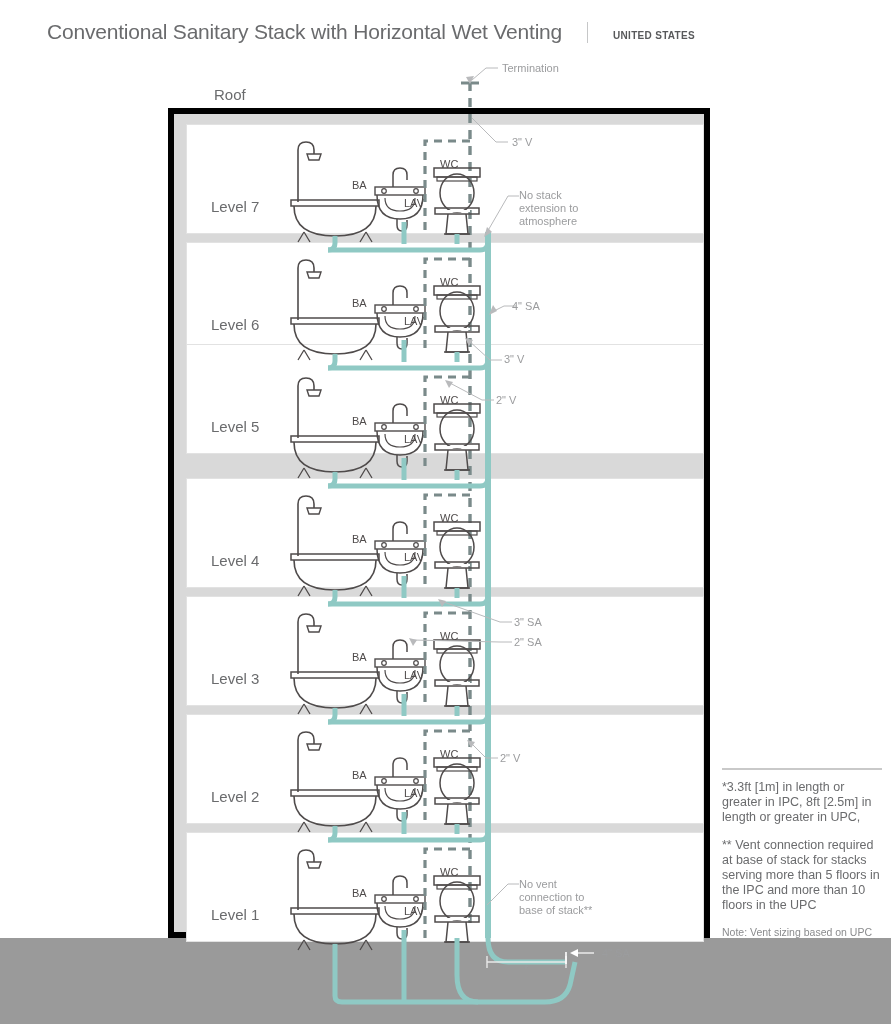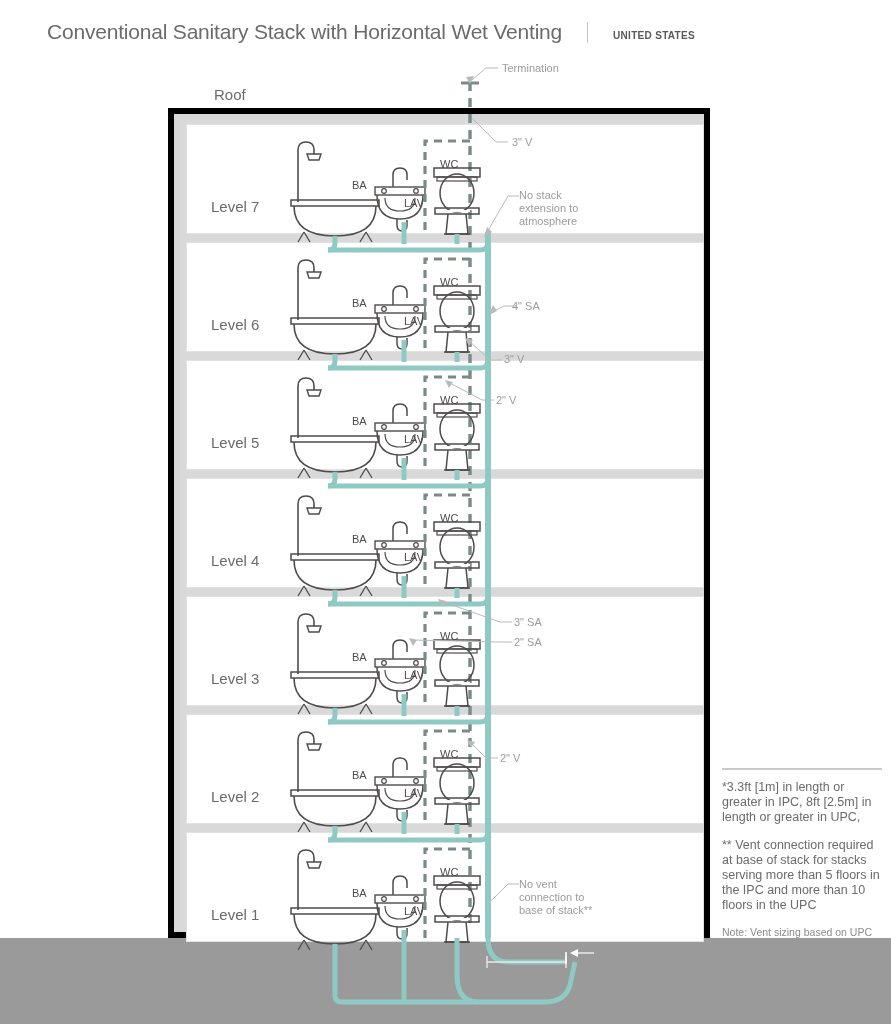--- a/index.html
+++ b/index.html
@@ -51,21 +51,21 @@
 
 <div id="roof-label">Roof</div>
 
 <div id="building">
   <div class="floor" style="top:10px;height:110px;">
     <div class="floor-label">Level 7</div>
   </div>
   <div class="floor" style="top:128px;height:110px;">
     <div class="floor-label">Level 6</div>
   </div>
-  <div class="floor" style="top:246px;height:110px;">
+  <div class="floor" style="top:230px;height:110px;">
     <div class="floor-label">Level 5</div>
   </div>
   <div class="floor" style="top:364px;height:110px;">
     <div class="floor-label">Level 4</div>
   </div>
   <div class="floor" style="top:482px;height:110px;">
     <div class="floor-label">Level 3</div>
   </div>
   <div class="floor" style="top:600px;height:110px;">
     <div class="floor-label">Level 2</div>

